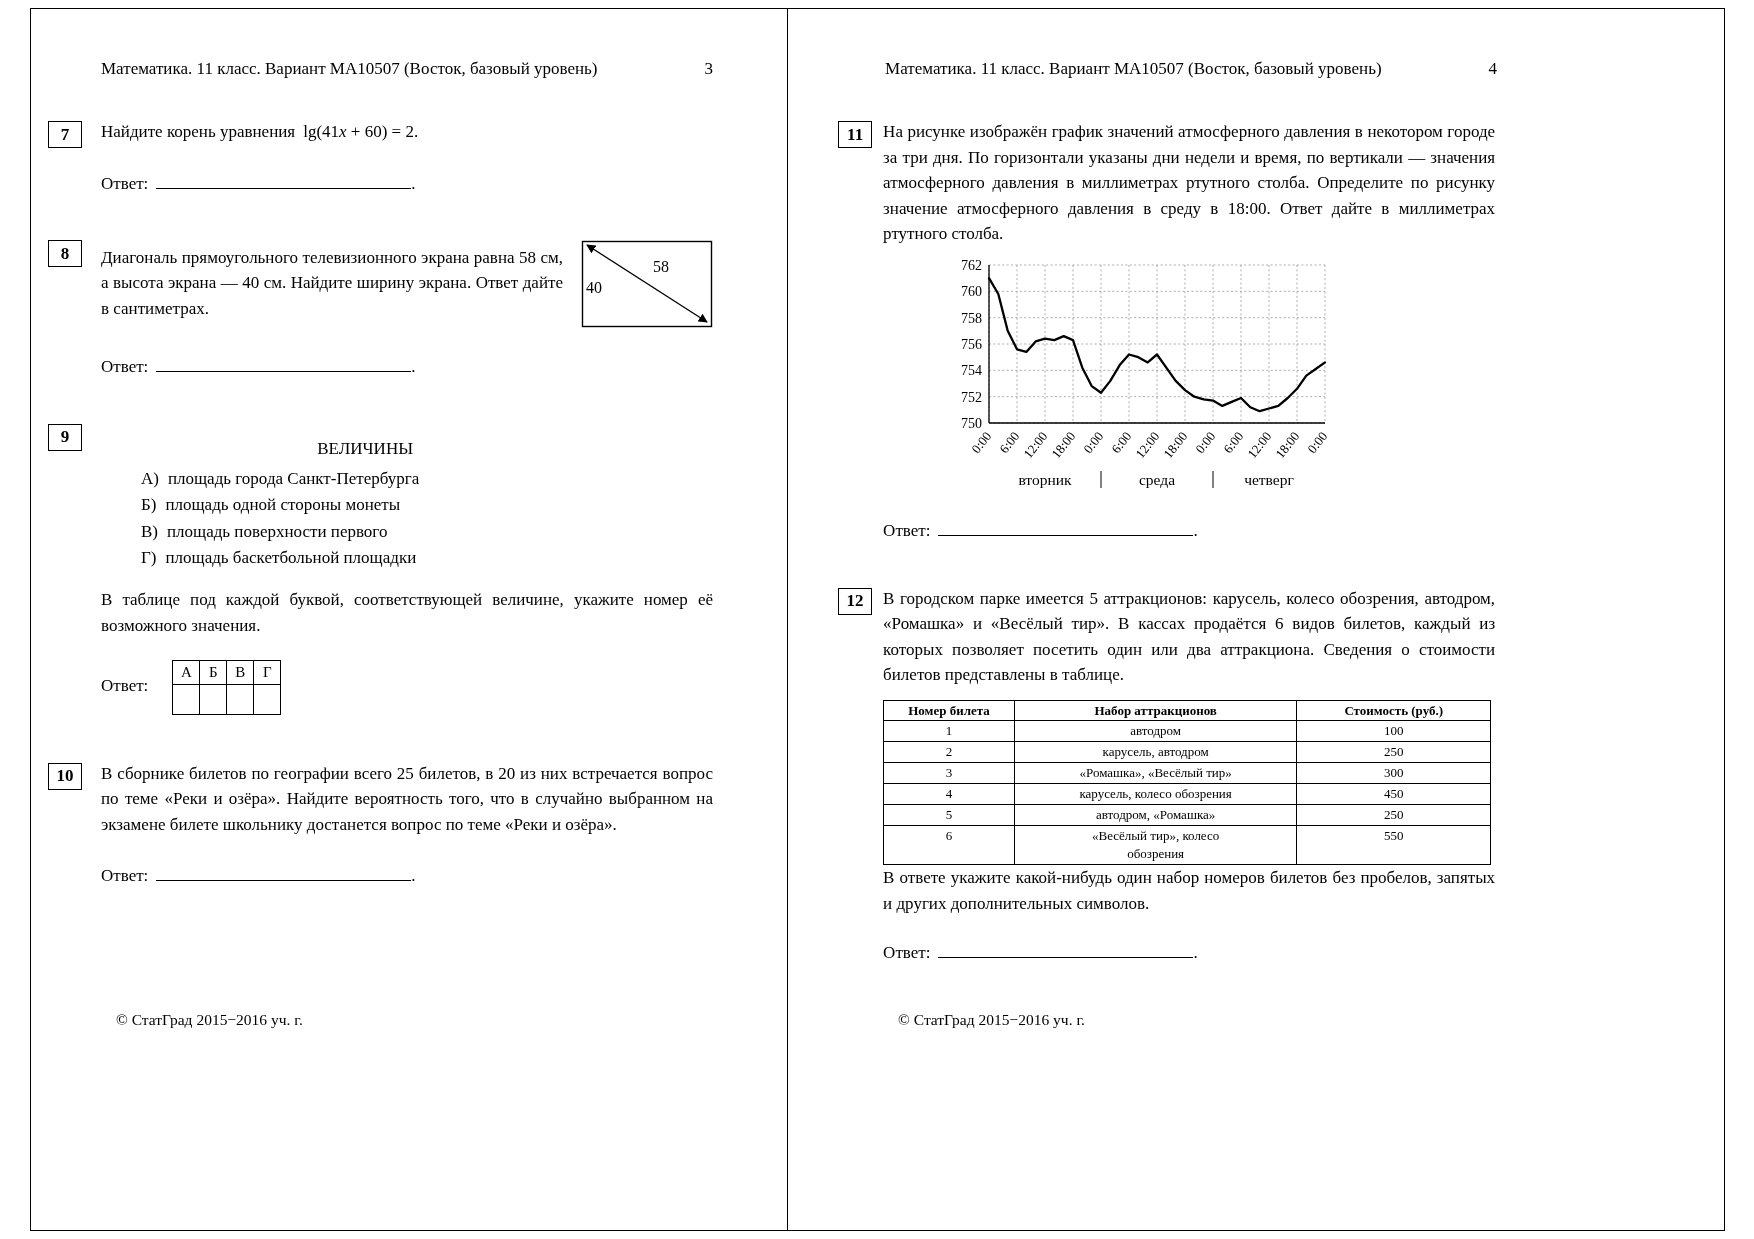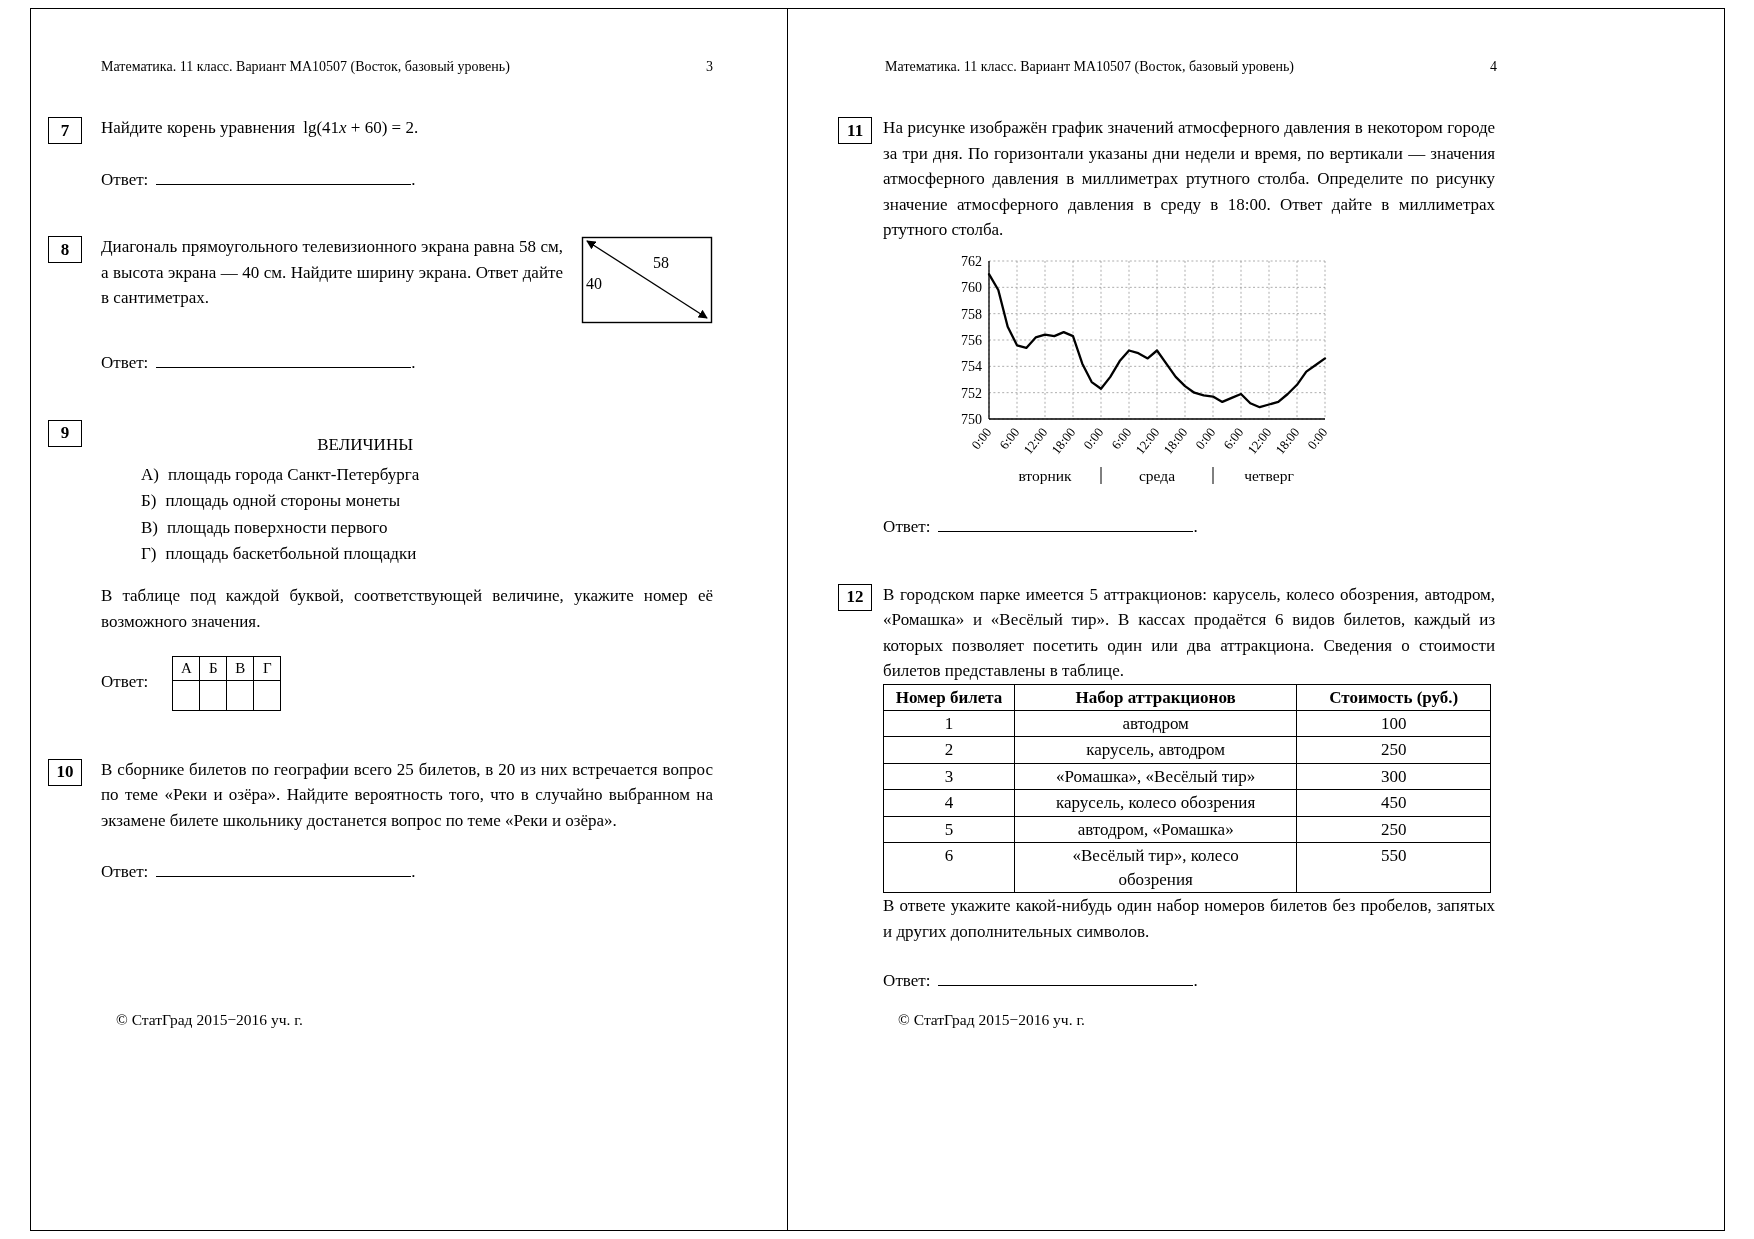--- a/index.html
+++ b/index.html
@@ -9,21 +9,21 @@
     font-family:"Liberation Serif", serif; color:#000;
   }
   .spread {
     position:absolute; left:30px; top:8px; width:1695px; height:1223px;
     border:1px solid #000; display:flex; background:#fff;
   }
   .page { position:relative; height:100%; }
   .page-left  { width:757px; }
   .page-right { width:938px; border-left:1px solid #000; }
 
-  .header { display:flex; justify-content:space-between; font-size:14px; }
+  .header { display:flex; justify-content:space-between; font-size:17px; }
   .page-left  .header { margin:50px 0 0 70px; width:612px; }
   .page-right .header { margin:50px 0 0 97px; width:612px; }
 
   .problem { display:flex; align-items:flex-start; }
   .page-left  .problem { margin-left:17px; }
   .page-right .problem { margin-left:50px; }
   .pnum {
     flex:0 0 auto; width:34px; height:27px; border:1px solid #000;
     font-weight:bold; font-size:17px; display:flex; align-items:center;
     justify-content:center; margin-top:2px;
@@ -33,21 +33,21 @@
   .pbody { width:612px; font-size:17px; line-height:1.5; text-align:justify; }
 
   .mt40 { margin-top:40px; } .mt42 { margin-top:42px; } .mt46 { margin-top:46px; }
 
   .answer { margin-top:26px; text-align:left; }
   .blank { display:inline-block; width:255px; border-bottom:1px solid #000; height:15px; margin-left:8px; }
   .eq { margin-left:8px; white-space:nowrap; }
   .eq .var { font-style:italic; }
 
   
-  .p8-row { display:flex; gap:18px; }
+  .p8-row { display:flex; gap:18px;align-items:center; }
   .p8-text { flex:1 1 auto; }
   .tv-svg { flex:0 0 auto; margin-top:2px; }
   .tv-svg text { font-size:16px; font-family:"Liberation Serif", serif; }
 
   
   .match { display:flex; margin-top:14px; font-size:17px; }
   .match-left  { width:272px; margin-left:40px; }
   .match-right { width:248px; margin-left:52px; }
   .match-hd { text-align:right; margin-bottom:5px; }
   .mitem { line-height:1.55; white-space:nowrap; text-align:left; }
@@ -67,21 +67,21 @@
   .chart-wrap svg text { font-family:"Liberation Serif", serif; }
   .ytick { font-size:14px; text-anchor:end; }
   .xtick { font-size:13px; text-anchor:end; }
   .day   { font-size:15.5px; text-anchor:middle; }
   .grid  { stroke:#8a8a8a; stroke-width:0.7; stroke-dasharray:2 2.4; }
   .axis  { stroke:#000; stroke-width:1.3; }
   .series{ stroke:#000; stroke-width:2.3; fill:none; stroke-linejoin:round; stroke-linecap:round; }
   .daysep{ stroke:#000; stroke-width:1; }
 
   
-  .tickets { border-collapse:collapse; width:608px; font-size:17px; }
+  .tickets { border-collapse:collapse; margin-top:12px; width:608px; font-size:13px; }
   .tickets th, .tickets td {
     border:1px solid #000; padding:1px 6px; text-align:center;
     vertical-align:top; line-height:1.38;
   }
   .tickets th { font-weight:bold; }
   .tickets td.set { white-space:pre-line; }
   .q1 { margin-top:12px; }
   .q2 { margin-top:0; }
   .answer-late { margin-top:24px; }
 

